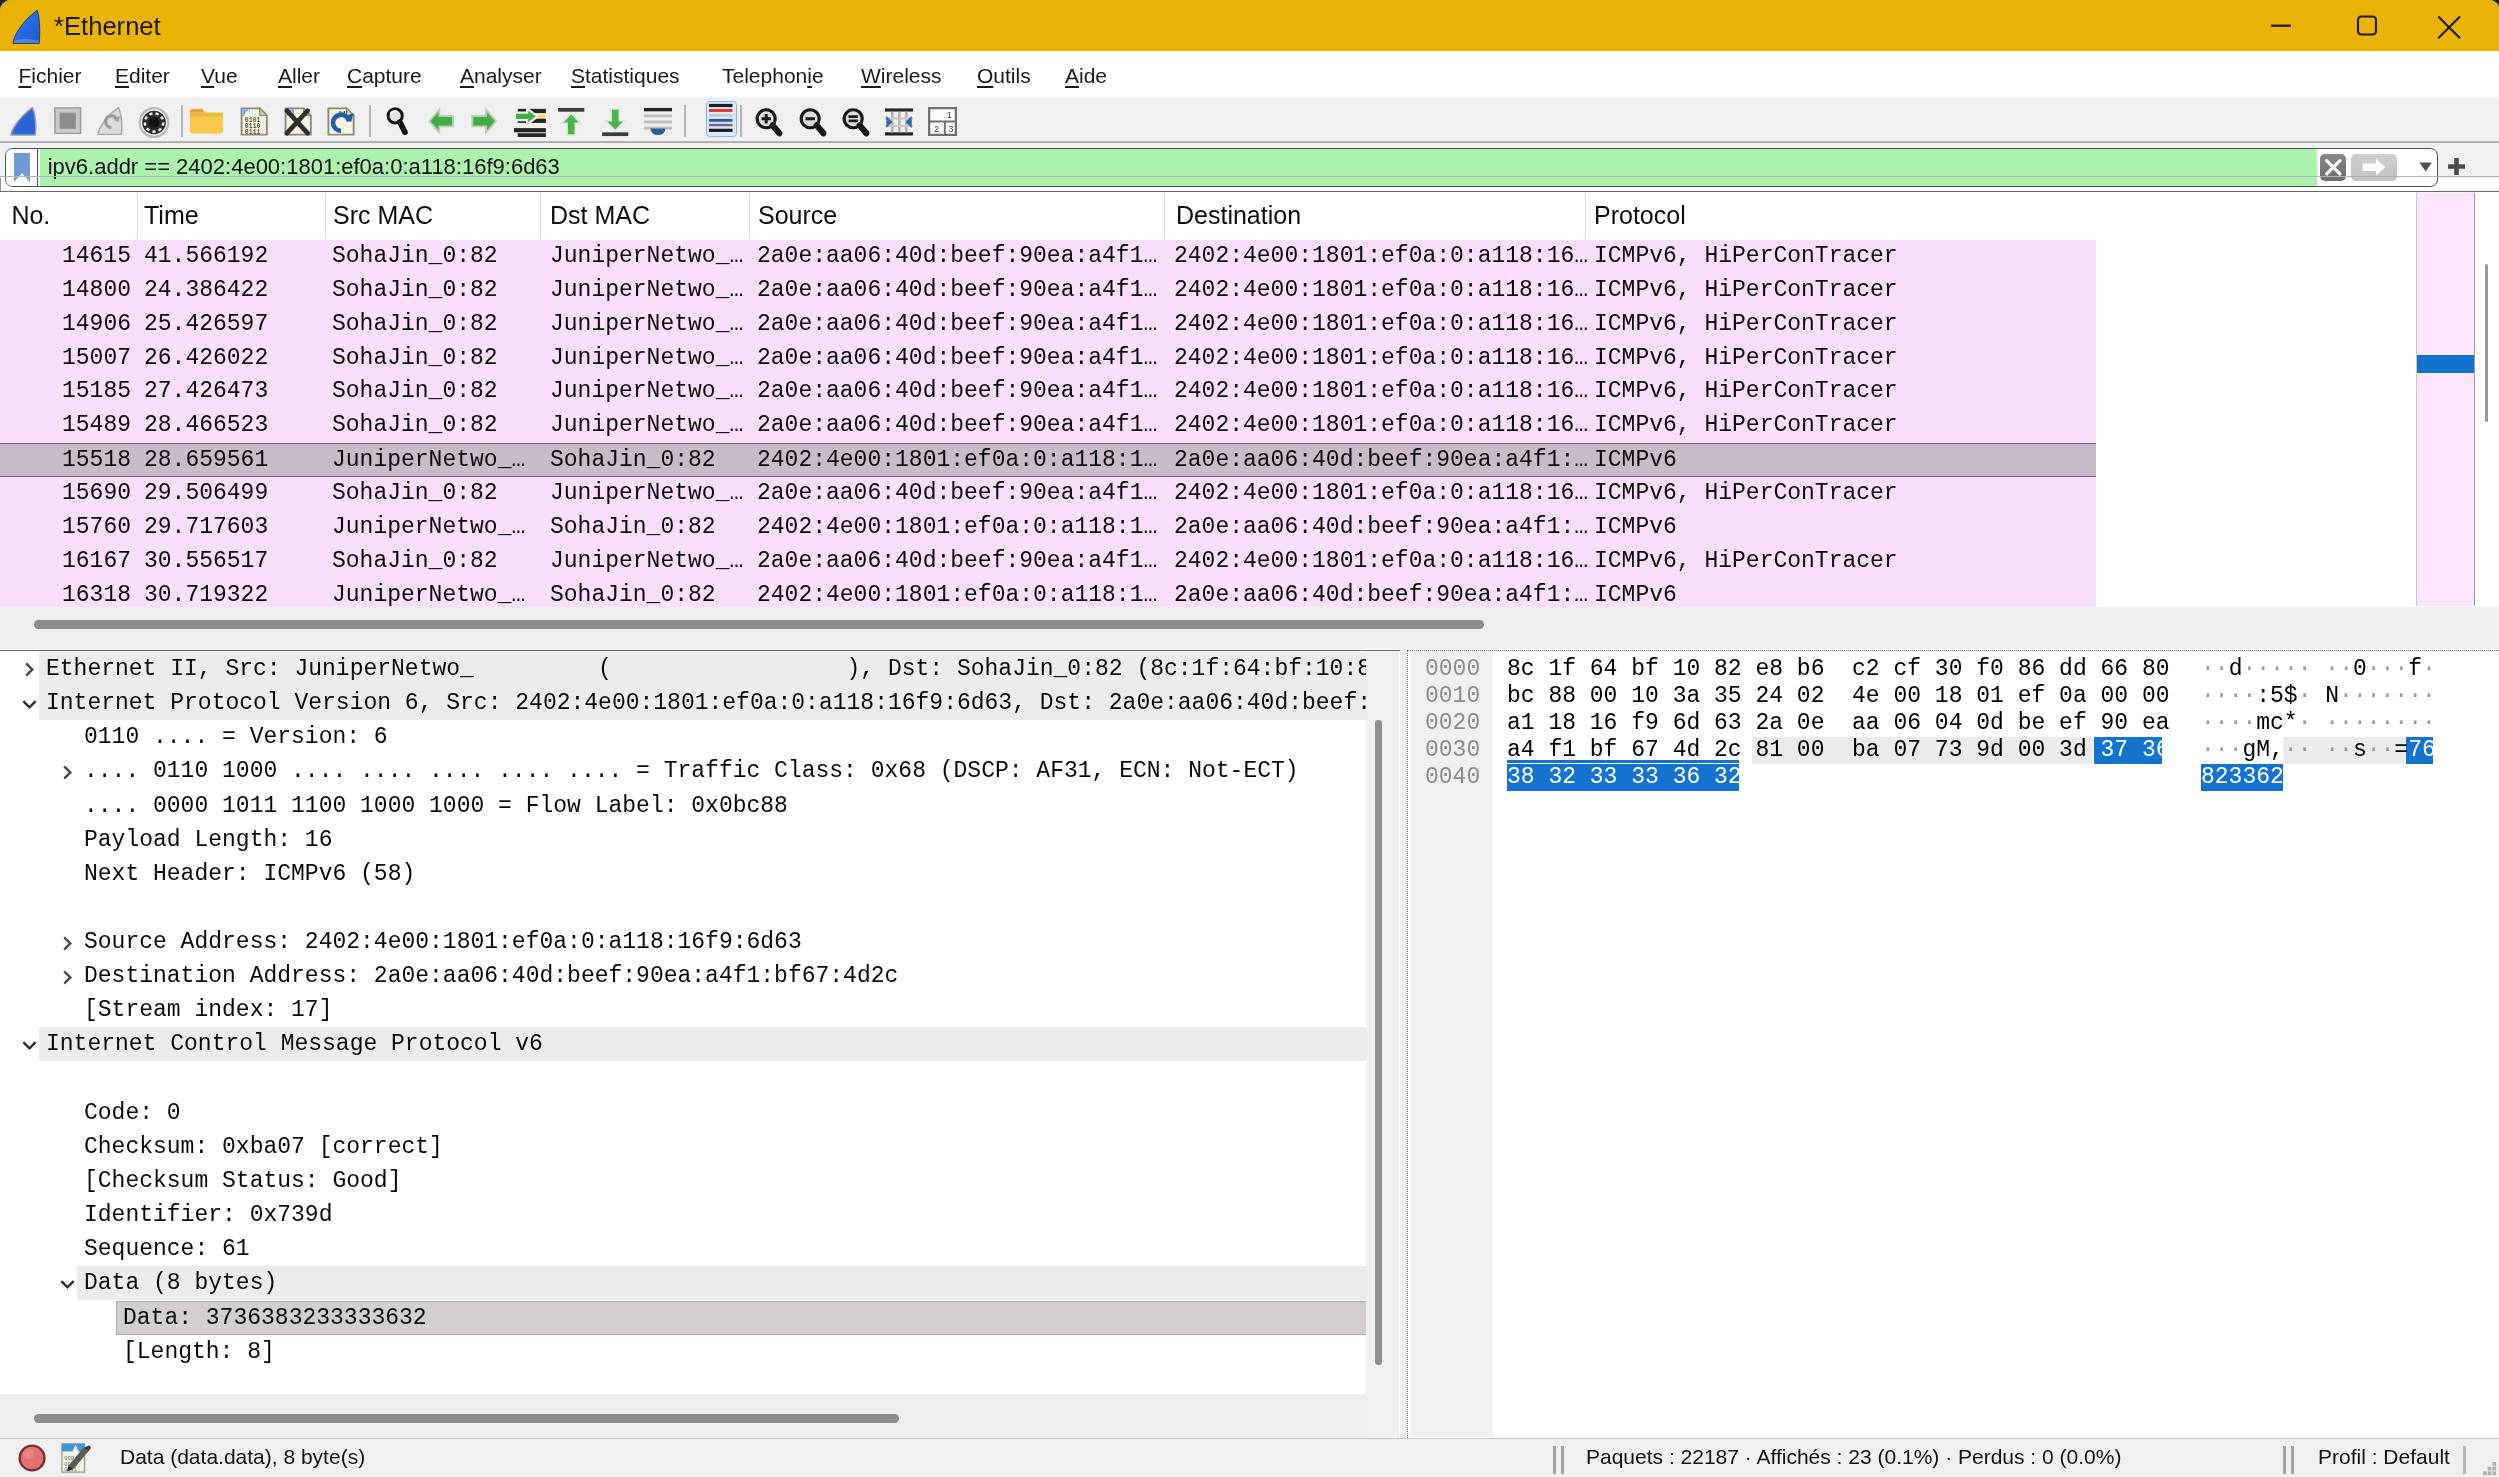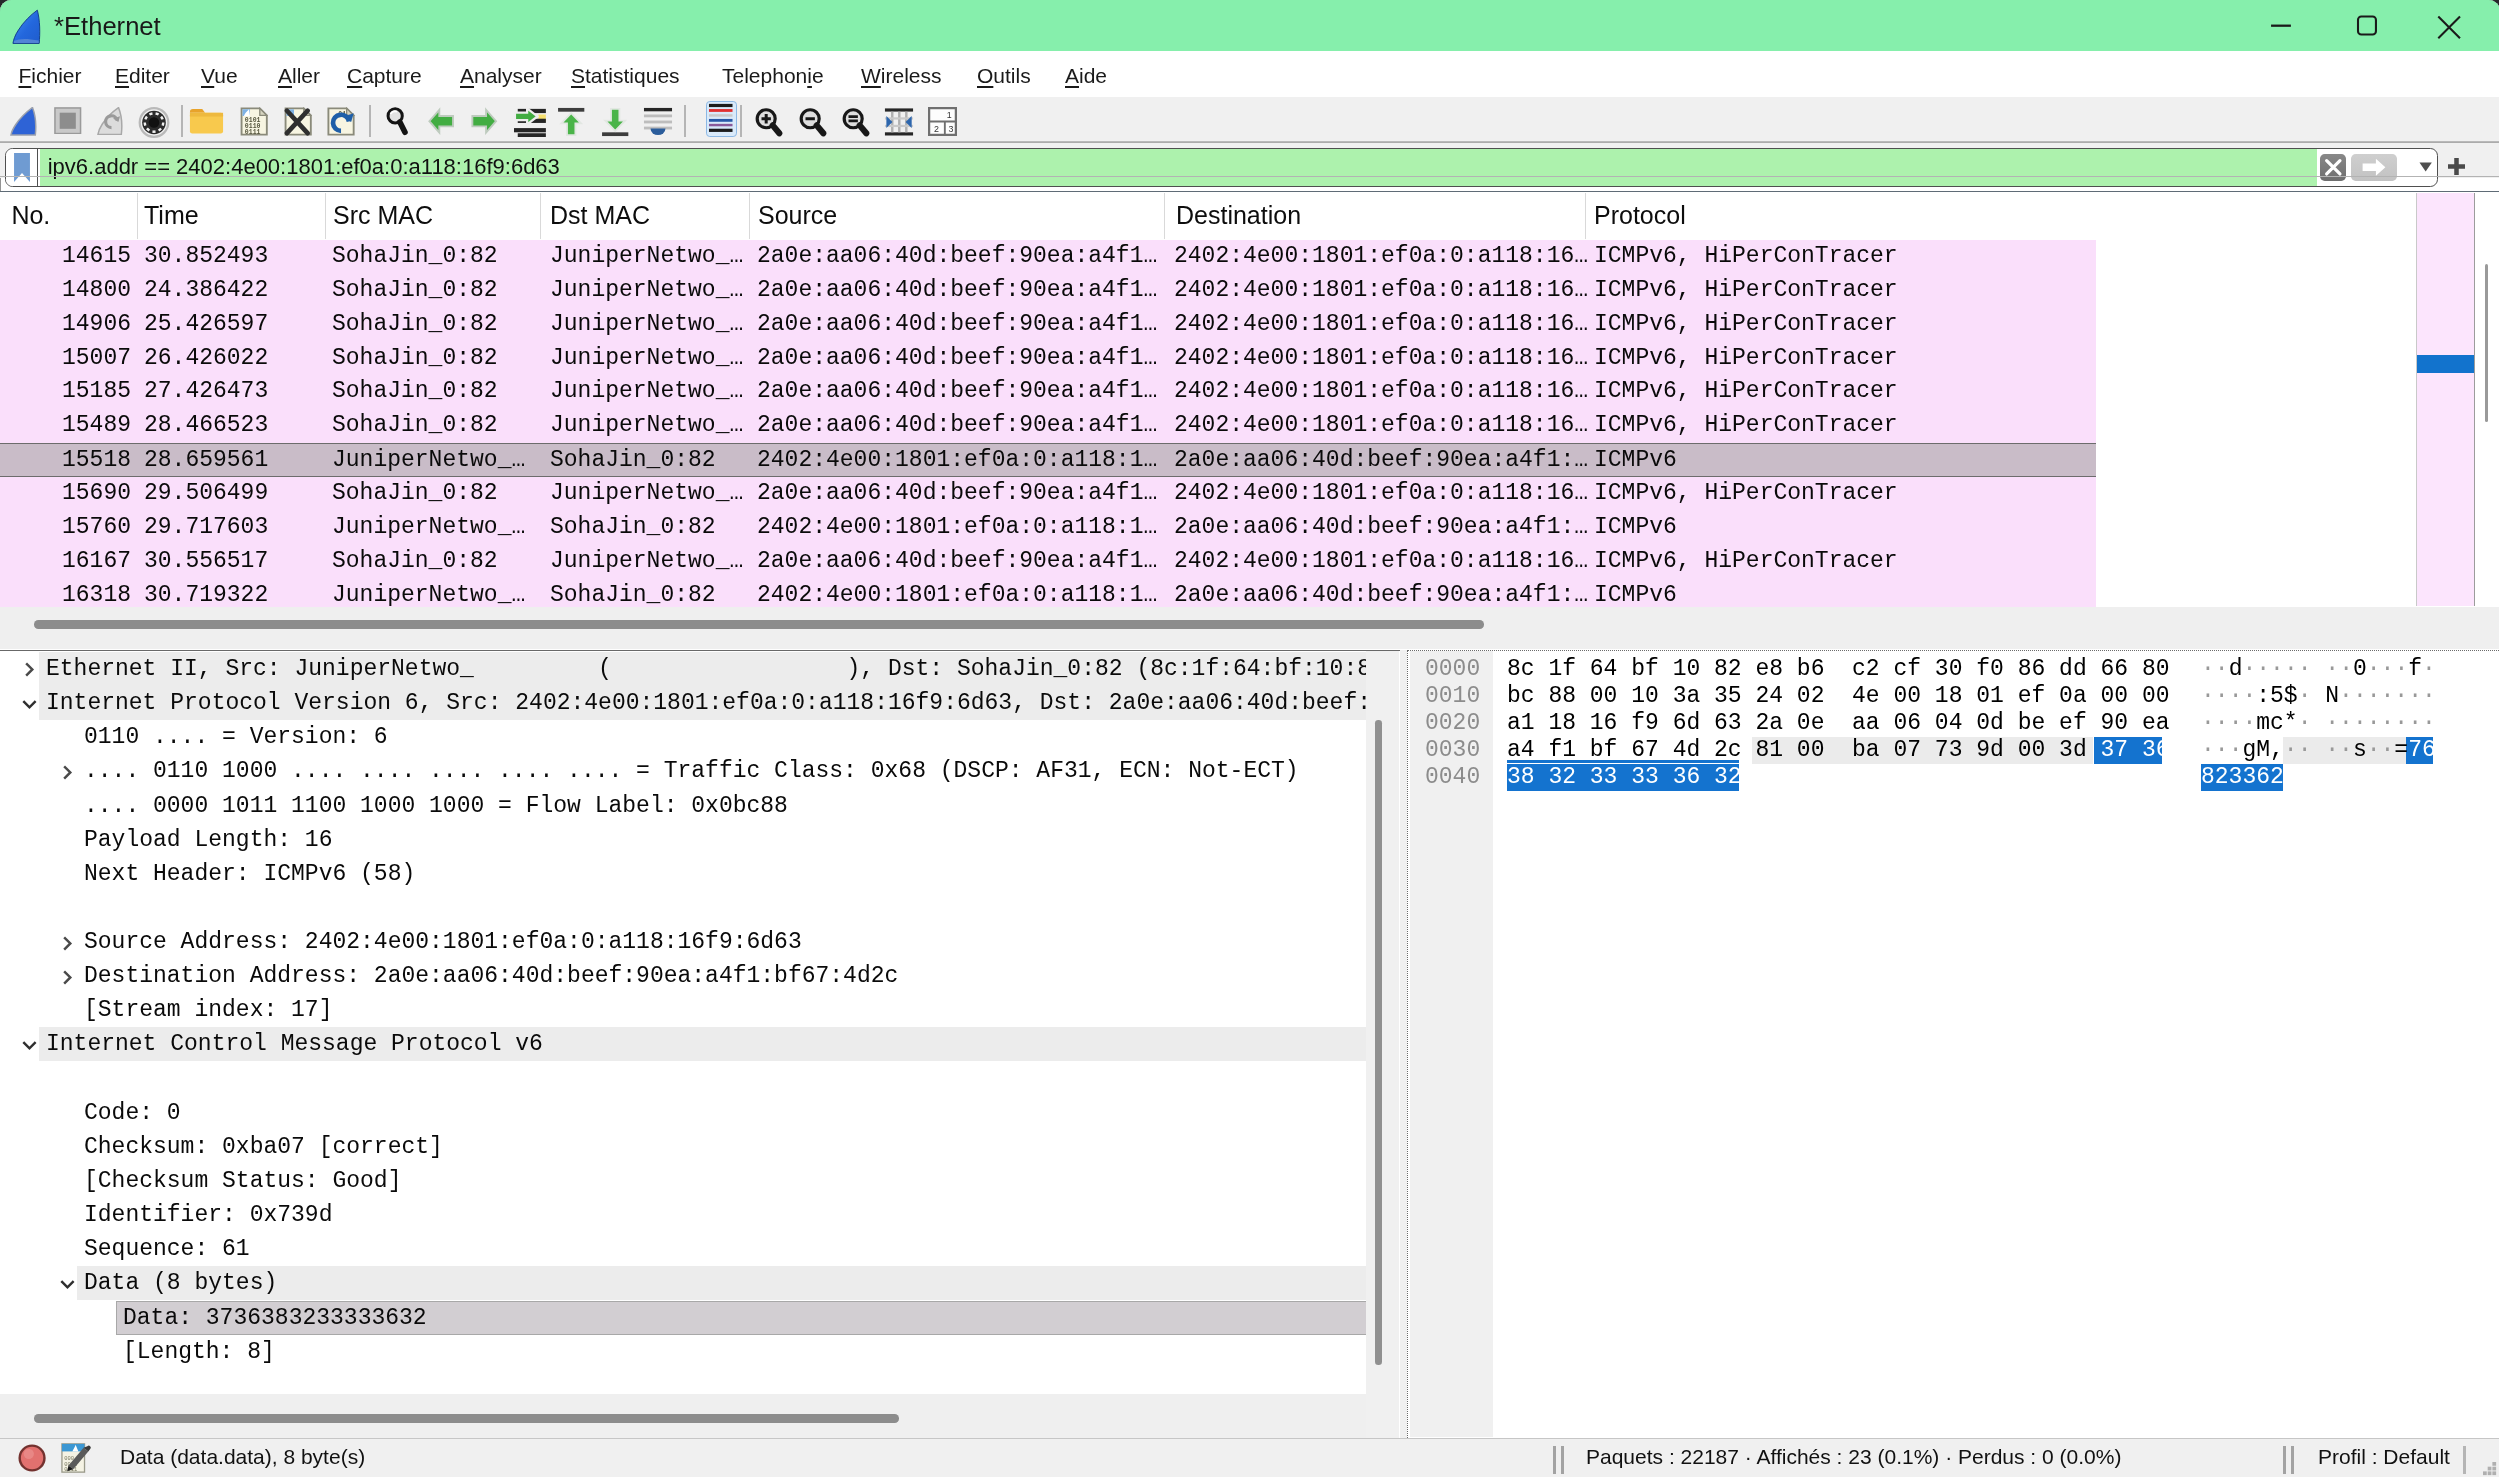--- a/index.html
+++ b/index.html
@@ -4,21 +4,21 @@
 <style>
   * { margin:0; padding:0; box-sizing:border-box; }
   html,body { width:2500px; height:1477px; overflow:hidden; background:#26282b; }
   body { font-family:"Liberation Sans", sans-serif; position:relative; }
   #win { position:absolute; left:0; top:0; width:2500px; height:1477px;
          background:#fff; border-radius:11.4px 11.4px 0 0; overflow:hidden;
          box-shadow: 0 0 0 0.9px #888 inset; }
   .mono { font-family:"Liberation Mono", monospace; }
 
   
-  #titlebar { position:absolute; left:0; top:0; width:100%; height:51px; background:#86efac; }
+  #titlebar { position:absolute; left:0; top:0; width:100%; height:51px; background:#eab308; }
   #title-text { position:absolute; left:54px; top:12.3px; font-size:25.6px; color:#191919; }
   .winbtn { position:absolute; top:0; width:85px; height:51px; }
 
   
   #menubar { position:absolute; left:0; top:51px; width:100%; height:46px; background:#fff;
              font-size:21px; color:#1a1a1a; white-space:nowrap; }
   #menubar span.mi { position:absolute; top:0; line-height:49px; }
   #menubar u { text-decoration-thickness:1.9px; text-underline-offset:2.8px; }
 
   
@@ -287,21 +287,21 @@
     <div class="hcol" style="left:1594px">Protocol</div>
     <div class="hsep" style="left:137px"></div>
     <div class="hsep" style="left:325px"></div>
     <div class="hsep" style="left:540px"></div>
     <div class="hsep" style="left:749px"></div>
     <div class="hsep" style="left:1164px"></div>
     <div class="hsep" style="left:1585px"></div>
     <div id="prows">
     <div class="prow" style="top:0px">
           <div class="c-no">14615</div>
-          <div class="c-time">30.852493</div>
+          <div class="c-time">41.566192</div>
           <div class="c-smac">SohaJin_0:82</div>
           <div class="c-dmac">JuniperNetwo_…</div>
           <div class="c-src">2a0e:aa06:40d:beef:90ea:a4f1…</div>
           <div class="c-dst">2402:4e00:1801:ef0a:0:a118:16…</div>
           <div class="c-prot">ICMPv6, HiPerConTracer</div>
         </div>
     <div class="prow" style="top:34px">
           <div class="c-no">14800</div>
           <div class="c-time">24.386422</div>
           <div class="c-smac">SohaJin_0:82</div>

